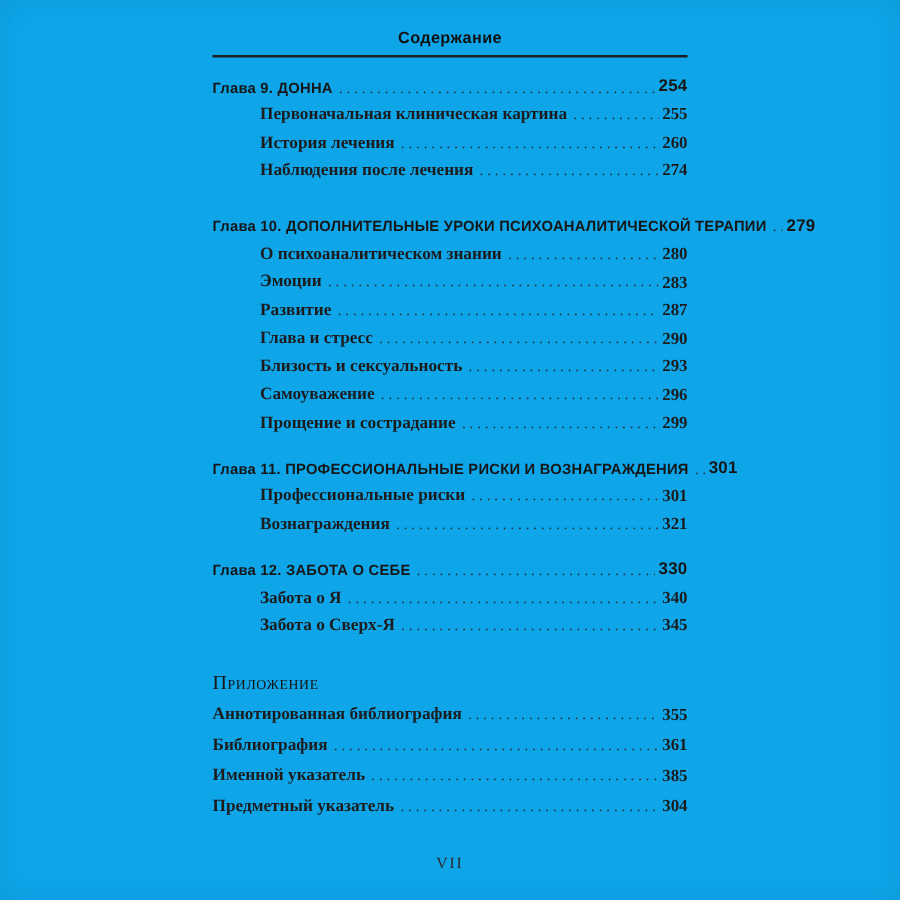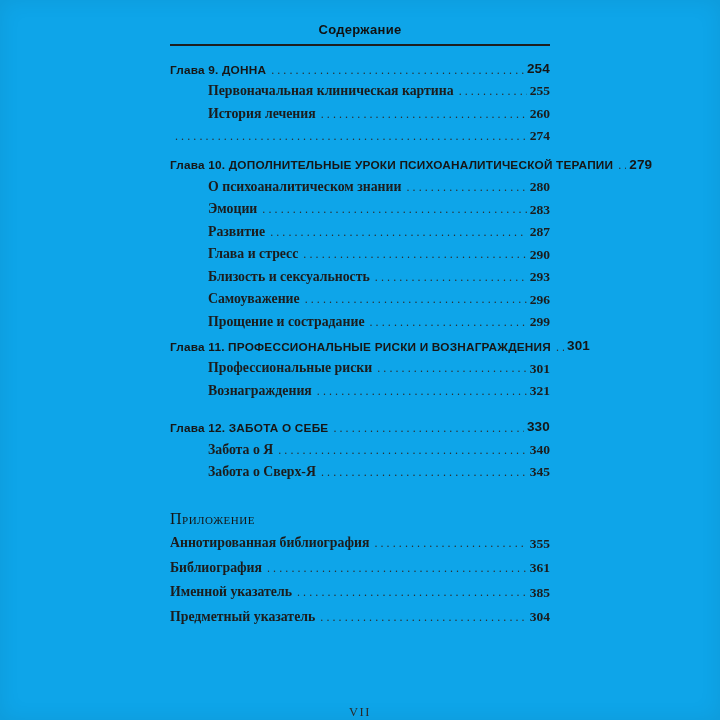--- a/index.html
+++ b/index.html
@@ -90,20 +90,21 @@
     color: #151515;
   }
   .row.appendix {
     font-size: 13.8px;
     font-weight: 600;
     padding: 5px 0;
   }
   .footer {
     margin-top: auto;
     text-align: center;
+    padding-bottom: 22px;
     font-size: 12.5px;
     letter-spacing: 1.5px;
     color: #2a2a2a;
   }
 </style>
 </head>
 <body>
 
 <div class="page">
   <div class="content">
@@ -122,25 +123,26 @@
         <span class="lbl">Первоначальная клиническая картина</span>
         <span class="leader"></span>
         <span class="pg">255</span>
       </div>
       <div class="row sub">
         <span class="lbl">История лечения</span>
         <span class="leader"></span>
         <span class="pg">260</span>
       </div>
       <div class="row sub">
+        <span class="lbl">Наблюдения после лечения</span>
         <span class="leader"></span>
         <span class="pg">274</span>
       </div>
 
-      <div class="row chapter" style="margin-top:6px">
+      <div class="row chapter" style="margin-top:22px">
         <span class="lbl">Глава 10. ДОПОЛНИТЕЛЬНЫЕ УРОКИ ПСИХОАНАЛИТИЧЕСКОЙ ТЕРАПИИ</span>
         <span class="leader"></span>
         <span class="pg">279</span>
       </div>
       <div class="row sub">
         <span class="lbl">О психоаналитическом знании</span>
         <span class="leader"></span>
         <span class="pg">280</span>
       </div>
       <div class="row sub">
@@ -167,21 +169,21 @@
         <span class="lbl">Самоуважение</span>
         <span class="leader"></span>
         <span class="pg">296</span>
       </div>
       <div class="row sub">
         <span class="lbl">Прощение и сострадание</span>
         <span class="leader"></span>
         <span class="pg">299</span>
       </div>
 
-      <div class="row chapter" style="margin-top:2px">
+      <div class="row chapter" style="margin-top:14px">
         <span class="lbl">Глава 11. ПРОФЕССИОНАЛЬНЫЕ РИСКИ И ВОЗНАГРАЖДЕНИЯ</span>
         <span class="leader"></span>
         <span class="pg">301</span>
       </div>
       <div class="row sub">
         <span class="lbl">Профессиональные риски</span>
         <span class="leader"></span>
         <span class="pg">301</span>
       </div>
       <div class="row sub">

